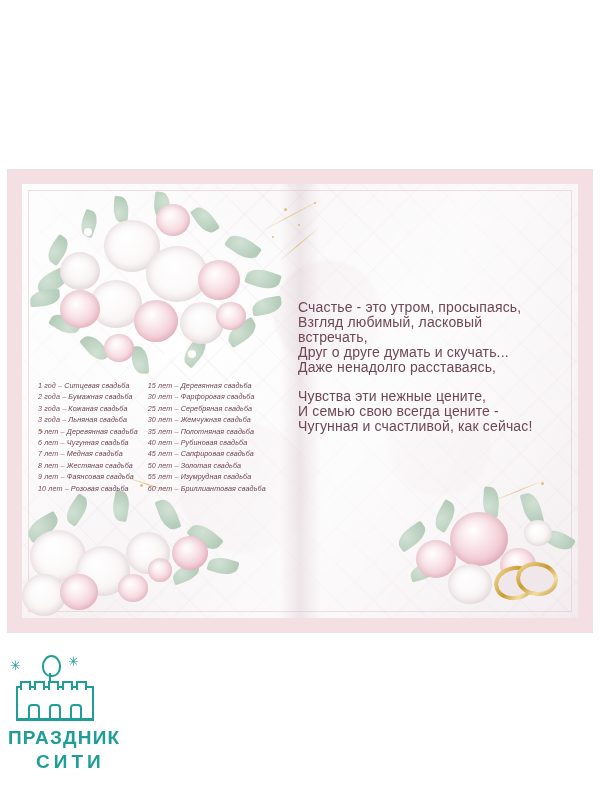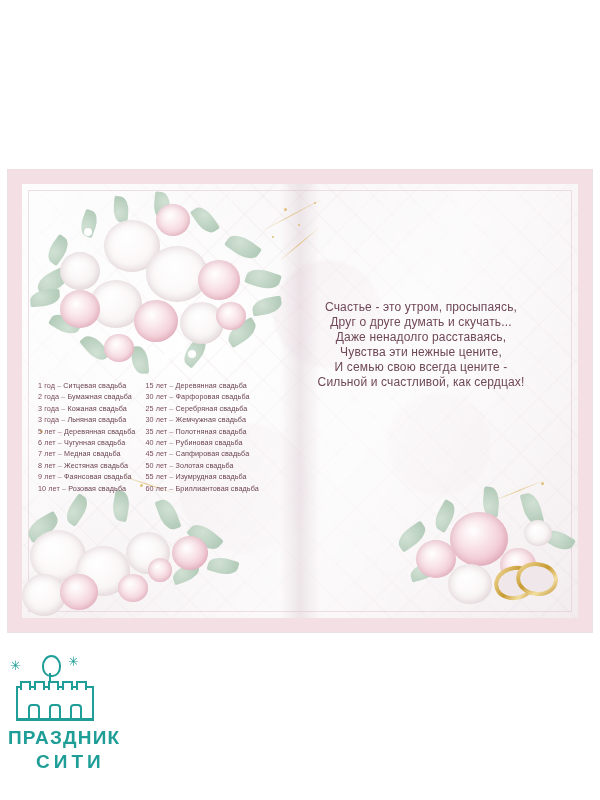--- a/index.html
+++ b/index.html
@@ -105,39 +105,40 @@
 
   
   .lists {
     position: absolute;
     left: 16px;
     top: 196px;
     width: 290px;
     display: flex;
     gap: 10px;
     color: #5e3d4a;
+    font-style: italic;
   }
   .list-col { font-size: 7.2px; line-height: 11.4px; letter-spacing: .1px; white-space: nowrap; }
   .li-year { color: #7a4c5c; }
   .li-sep  { color: #9c7b86; }
   .li-name { color: #6b4352; }
 
   
   .poem {
     position: absolute;
     right: 34px;
     top: 116px;
     width: 246px;
-    text-align: center;
+    text-align: left;
     color: #6f4757;
-    font-size: 12px;
+    font-size: 14px;
     line-height: 15px;
     letter-spacing: .15px;
   }
-  .poem .stanza + .stanza { }
+  .poem .stanza + .stanza { margin-top: 14px; }
 
   
   .rings { position: absolute; right: 18px; bottom: 20px; width: 66px; height: 40px; }
   .ring {
     position: absolute;
     border-radius: 50%;
     border: 4px solid transparent;
     background:
       linear-gradient(#efe7ea, #efe7ea) padding-box,
       linear-gradient(135deg, #f6e3a8, #c79a31 45%, #f3dfa0 70%, #b8862a) border-box;
@@ -332,27 +333,28 @@
           <div><span class="li-year">45 лет</span><span class="li-sep"> – </span><span class="li-name">Сапфировая свадьба</span></div>
           <div><span class="li-year">50 лет</span><span class="li-sep"> – </span><span class="li-name">Золотая свадьба</span></div>
           <div><span class="li-year">55 лет</span><span class="li-sep"> – </span><span class="li-name">Изумрудная свадьба</span></div>
           <div><span class="li-year">60 лет</span><span class="li-sep"> – </span><span class="li-name">Бриллиантовая свадьба</span></div>
         </div>
     </div>
 
     <div class="poem">
       <div class="stanza" id="stanza-1">
           <div>Счастье - это утром, просыпаясь,</div>
+          <div>Взгляд любимый, ласковый встречать,</div>
           <div>Друг о друге думать и скучать...</div>
           <div>Даже ненадолго расставаясь,</div>
         </div>
       <div class="stanza" id="stanza-2">
           <div>Чувства эти нежные цените,</div>
           <div>И семью свою всегда цените -</div>
-          <div>Сильной и счастливой, как сердцах!</div>
+          <div>Чугунная и счастливой, как сейчас!</div>
         </div>
     </div>
 
   </div>
 </div>
 
 <div class="logo">
   <div class="logo-mark">
     <div class="bstar" style="left:2px;  top:4px;">✳</div>
     <div class="bstar" style="left:60px; top:0px;">✳</div>

